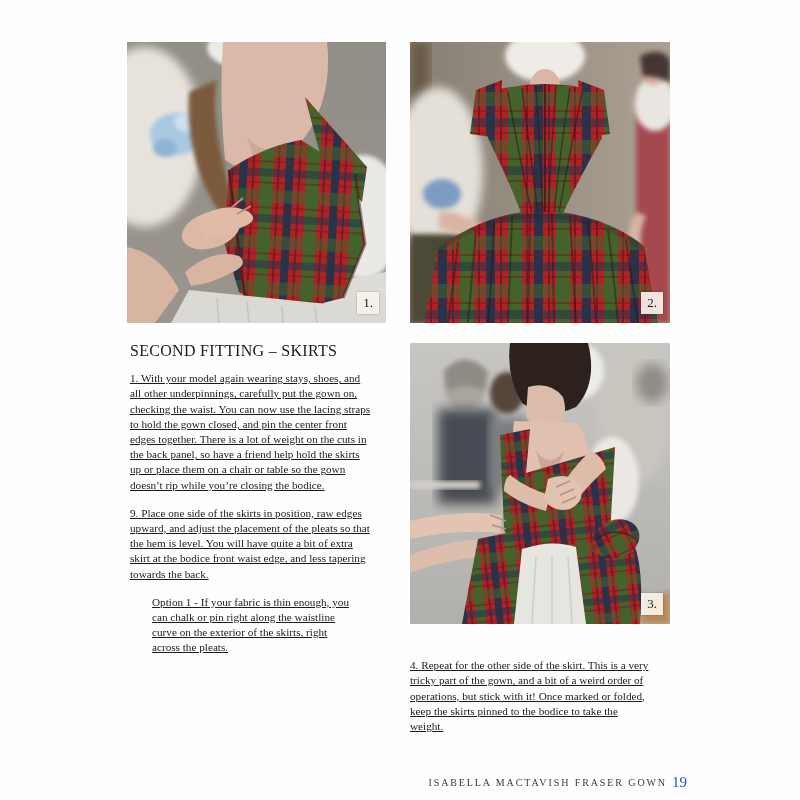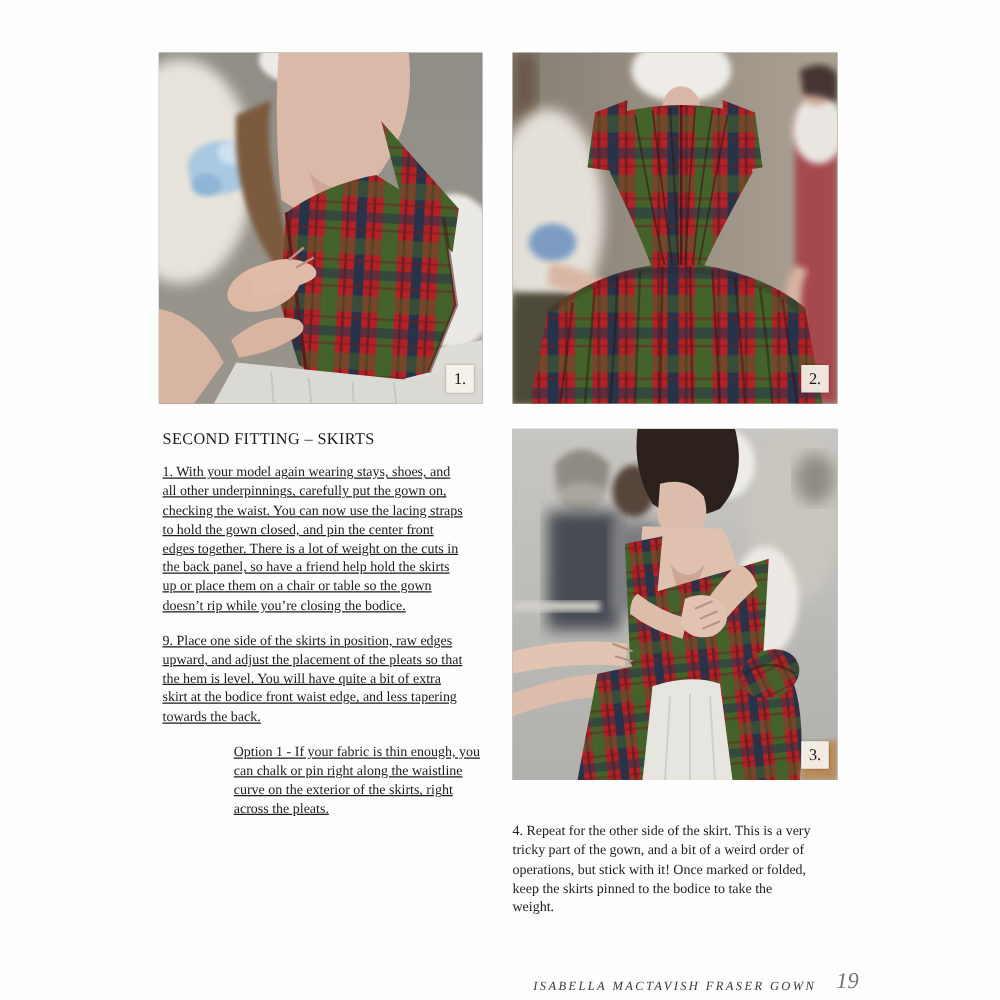--- a/index.html
+++ b/index.html
@@ -16,35 +16,35 @@
     position:absolute;right:7px;bottom:9px;width:22px;height:22px;
     background:rgba(245,242,235,0.93);box-shadow:0 0 2px rgba(0,0,0,0.3);
     display:flex;align-items:center;justify-content:center;
     font-size:13px;color:#17171a;
   }
   .textcol{
     position:absolute;left:130px;top:343px;width:300px;
     font-size:11.2px;line-height:15.2px;text-align:left;
   }
   .heading{
-    font-size:13px;font-weight:normal;letter-spacing:0.3px;
+    font-size:16px;font-weight:normal;letter-spacing:0.3px;
     margin:0 0 13px 0;
   }
   .para{margin:0 0 13px 0;white-space:pre-line;text-decoration:underline;}
-  .para.option{margin-left:57px;}
+  .para.option{margin-left:22px;}
   .right-para{
     position:absolute;left:410px;top:647px;width:296px;
-    font-size:11.2px;line-height:15.2px;white-space:pre-line;
+    font-size:11.2px;line-height:15.2px;white-space:pre-line;text-decoration:underline;
   }
   .footer{
     position:absolute;right:113px;top:774px;
-    display:flex;align-items:flex-end;gap:16px;font-style:italic;
+    display:flex;align-items:center;gap:5px;
   }
   .footer-title{font-size:10px;letter-spacing:1.9px;color:#363b41;}
-  .footer-page{font-size:18px;color:#737373;}
+  .footer-page{font-size:15px;color:#1d4ed8;}
 </style>
 </head>
 <body>
 
 <div class="page">
 
   <figure class="photo" id="photo-1" style="margin:0">
     <svg viewBox="0 0 259 281" preserveAspectRatio="none">
       <defs>
         <pattern id="ta" width="46" height="46" patternUnits="userSpaceOnUse" patternTransform="rotate(3)">

